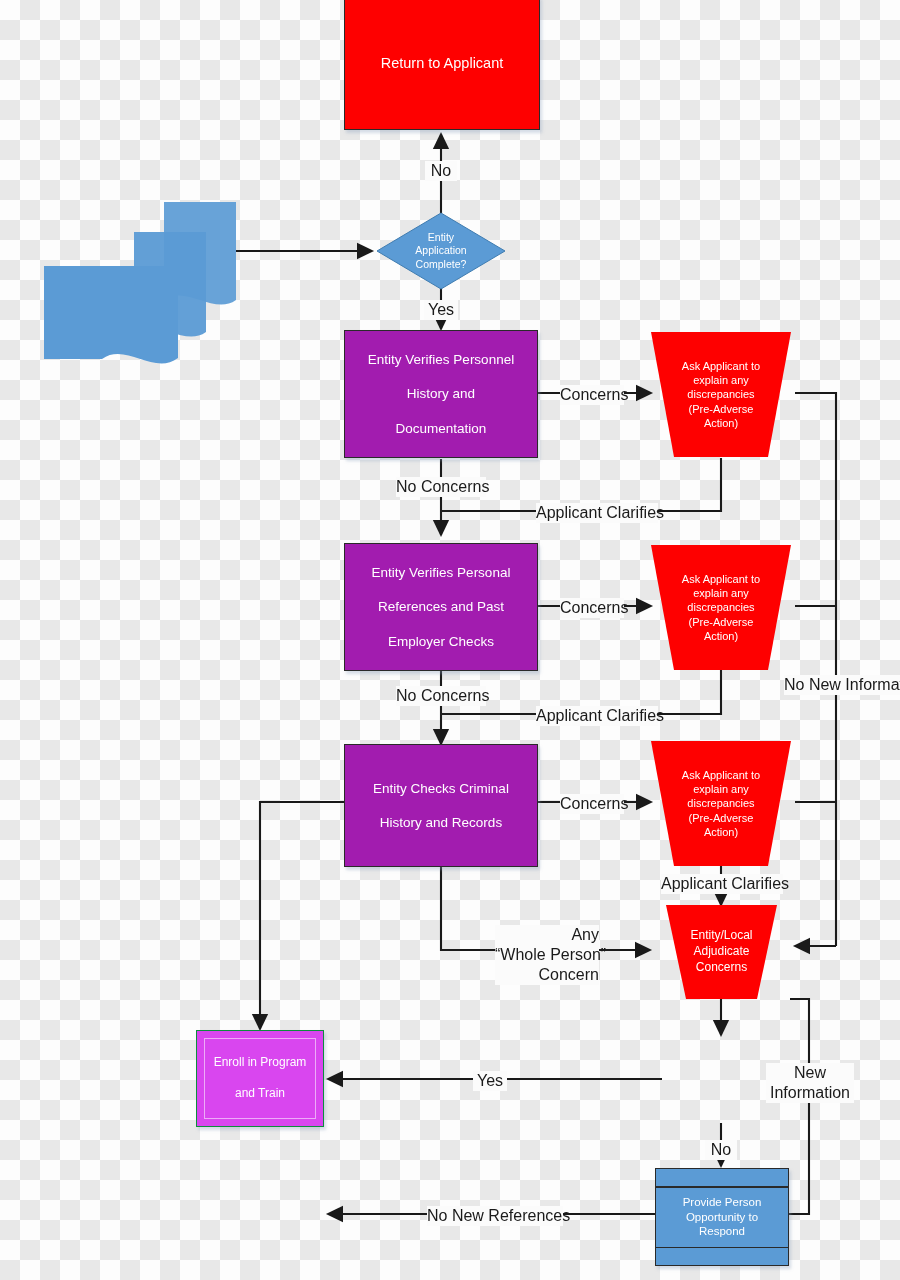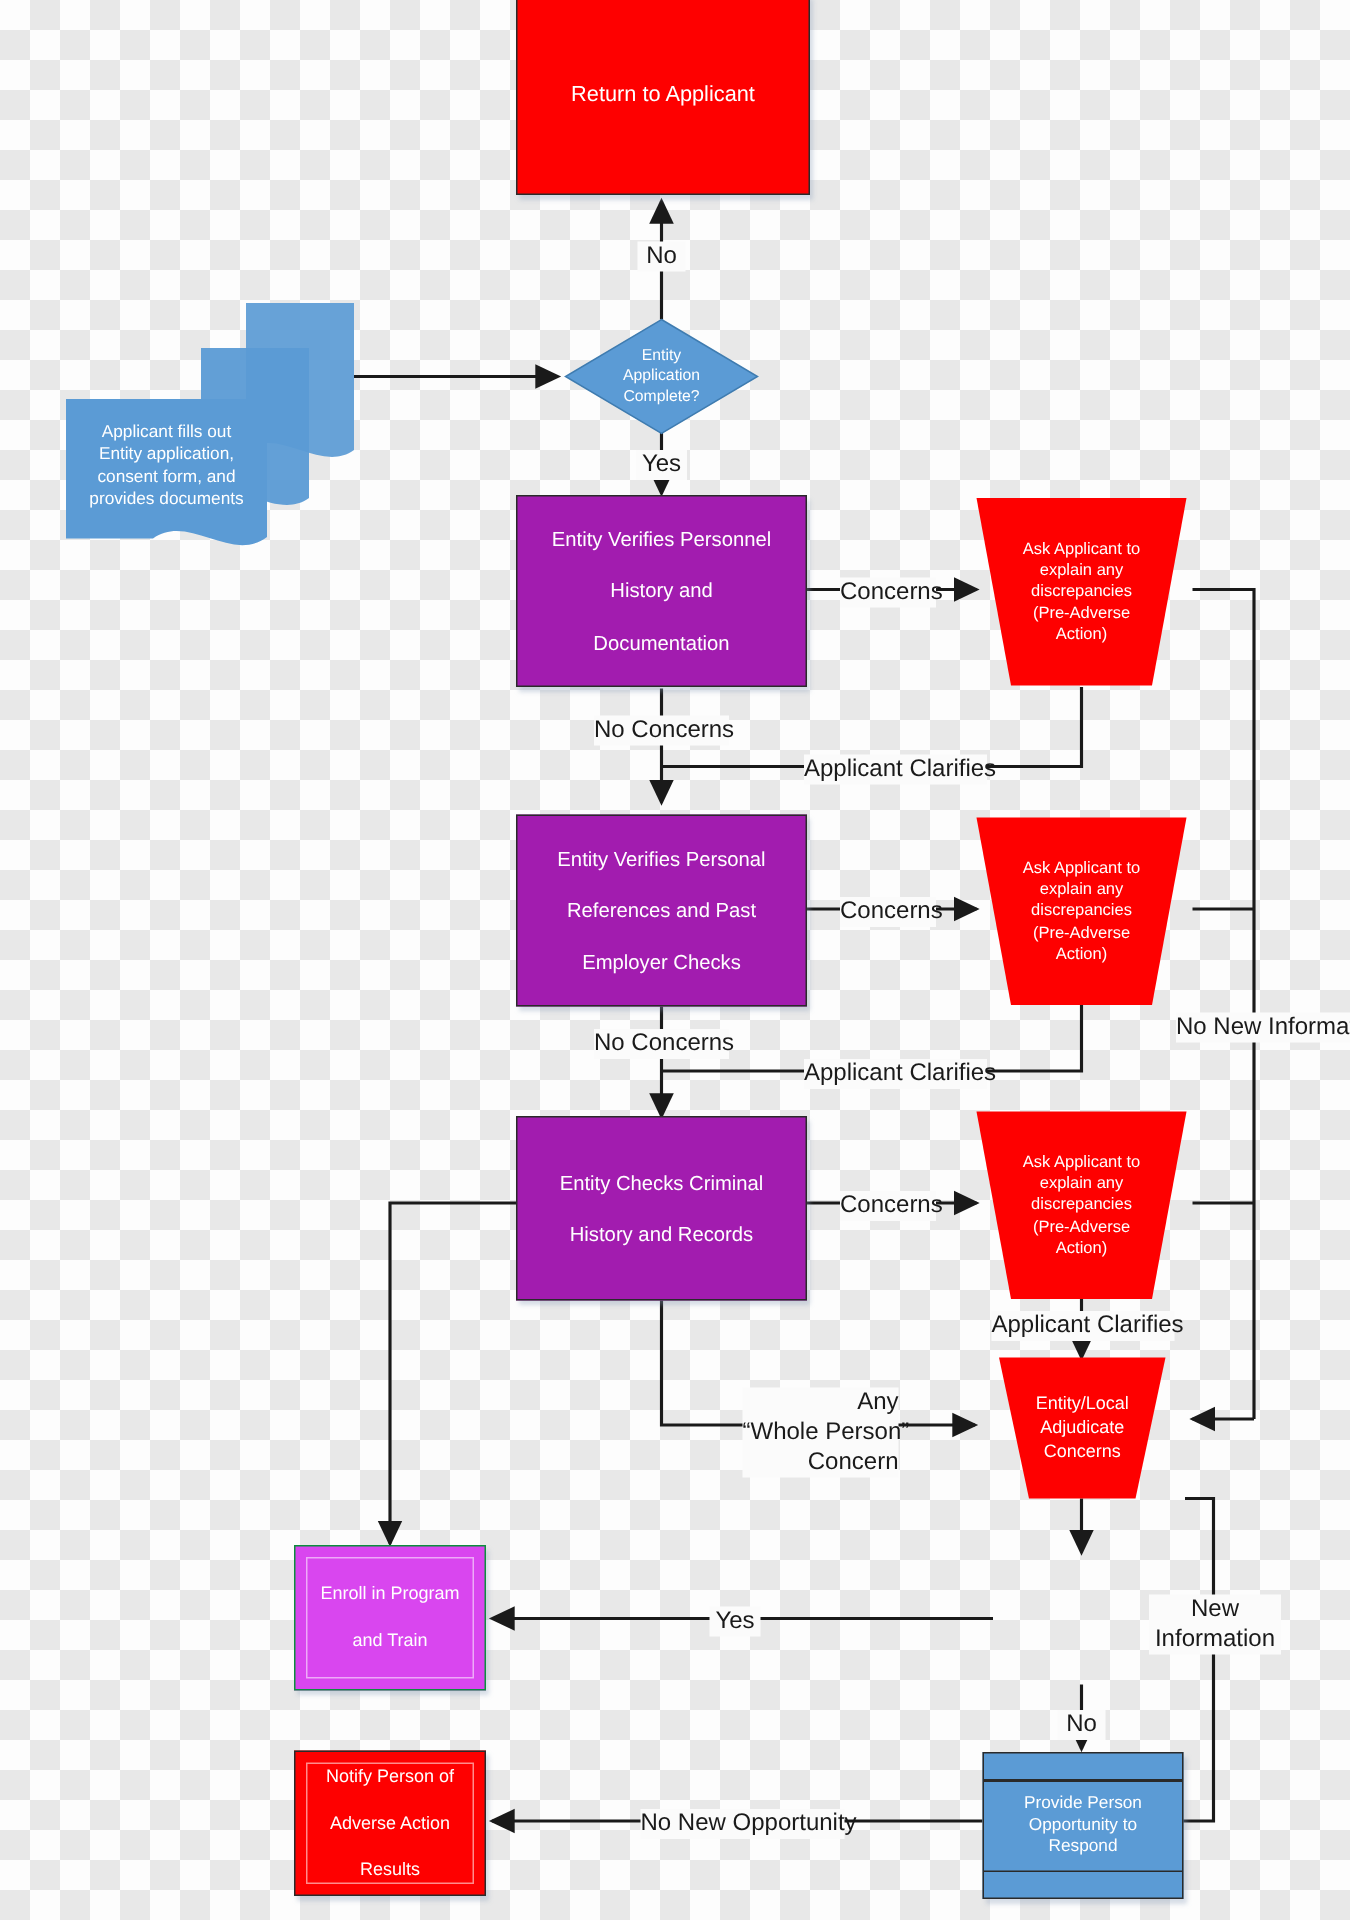--- a/index.html
+++ b/index.html
@@ -110,28 +110,20 @@
   </div>
 
   <div style="position:absolute;left:14px;top:196px;width:230px;height:185px;z-index:3;">
     <svg width="230" height="185" viewBox="0 0 230 185" style="position:absolute;inset:0;">
       <g>
         <path d="M88,6 L222,6 L222,104 C200,120 172,88 150,104 L150,6 Z" fill="#5B9BD5" opacity="0.92"></path>
         <path d="M58,36 L192,36 L192,136 C170,152 142,120 120,136 L120,36 Z" fill="#5B9BD5" opacity="0.95"></path>
         <path d="M30,70 L164,70 L164,162 C140,180 112,146 88,163 L30,163 Z" fill="#5B9BD5"></path>
       </g>
     </svg>
-    <div style="position:absolute;left:30px;top:72px;width:134px;height:86px;display:flex;align-items:center;justify-content:center;">
-      <div style="color:#fff;font-size:11.5px;line-height:1.32;text-align:center;">
-        <div>Applicant fills out</div>
-        <div>Entity application,</div>
-        <div>consent form, and</div>
-        <div>provides documents</div>
-      </div>
-    </div>
   </div>
 
   <div class="node diamond" style="left:376px;top:212px;width:130px;height:78px;">
     <svg class="shapebg" width="130" height="78" viewBox="0 0 130 78">
       <polygon points="65,1 129,39 65,77 1,39" fill="#5B9BD5" stroke="#3f7cb0" stroke-width="1"></polygon>
     </svg>
     <div class="lbl" style="font-size:10.5px;line-height:1.3;">
       <div>Entity</div>
       <div>Application</div>
       <div>Complete?</div>
@@ -212,27 +204,20 @@
   </div>
 
 
   <div class="node greenbox framed shadow" style="left:196px;top:1030px;width:128px;height:97px;font-size:12px;">
     <span>
       <span>Enroll in Program</span><br>
       <span>and Train</span>
     </span>
   </div>
 
-  <div class="node redbox framed shadow" style="left:196px;top:1167px;width:128px;height:97px;font-size:12px;">
-    <span>
-      <span>Notify Person of</span><br>
-      <span>Adverse Action</span><br>
-      <span>Results</span>
-    </span>
-  </div>
 
   <div class="storage shadow" style="left:655px;top:1168px;width:132px;height:96px;z-index:3;">
     <div class="bar" style="top:17px;"></div>
     <div class="bar" style="bottom:17px;"></div>
     <div style="position:absolute;inset:0;display:flex;align-items:center;justify-content:center;
                 color:#fff;font-size:11.5px;line-height:1.3;text-align:center;">
       <span>
         <span>Provide Person</span><br>
         <span>Opportunity to</span><br>
         <span>Respond</span>
@@ -258,15 +243,15 @@
 
   <div class="edgelabel wlbl" style="left:495px;top:925px;width:104px;text-align:right;">Any
 “Whole Person”
 Concern</div>
 
   <div class="edgelabel wlbl" style="left:766px;top:1015px;width:88px;margin-top:48px;">New
 Information</div>
 
   <div class="edgelabel wlbl" style="left:473px;top:1071px;width:34px;">Yes</div>
   <div class="edgelabel wlbl" style="left:705px;top:1140px;width:32px;">No</div>
-  <div class="edgelabel wlbl" style="left:427px;top:1206px;width:136px;">No New Opportunity</div>
+  <div class="edgelabel wlbl" style="left:427px;top:1206px;width:136px;">No New References</div>
 
 </div>
 
 </body></html>

